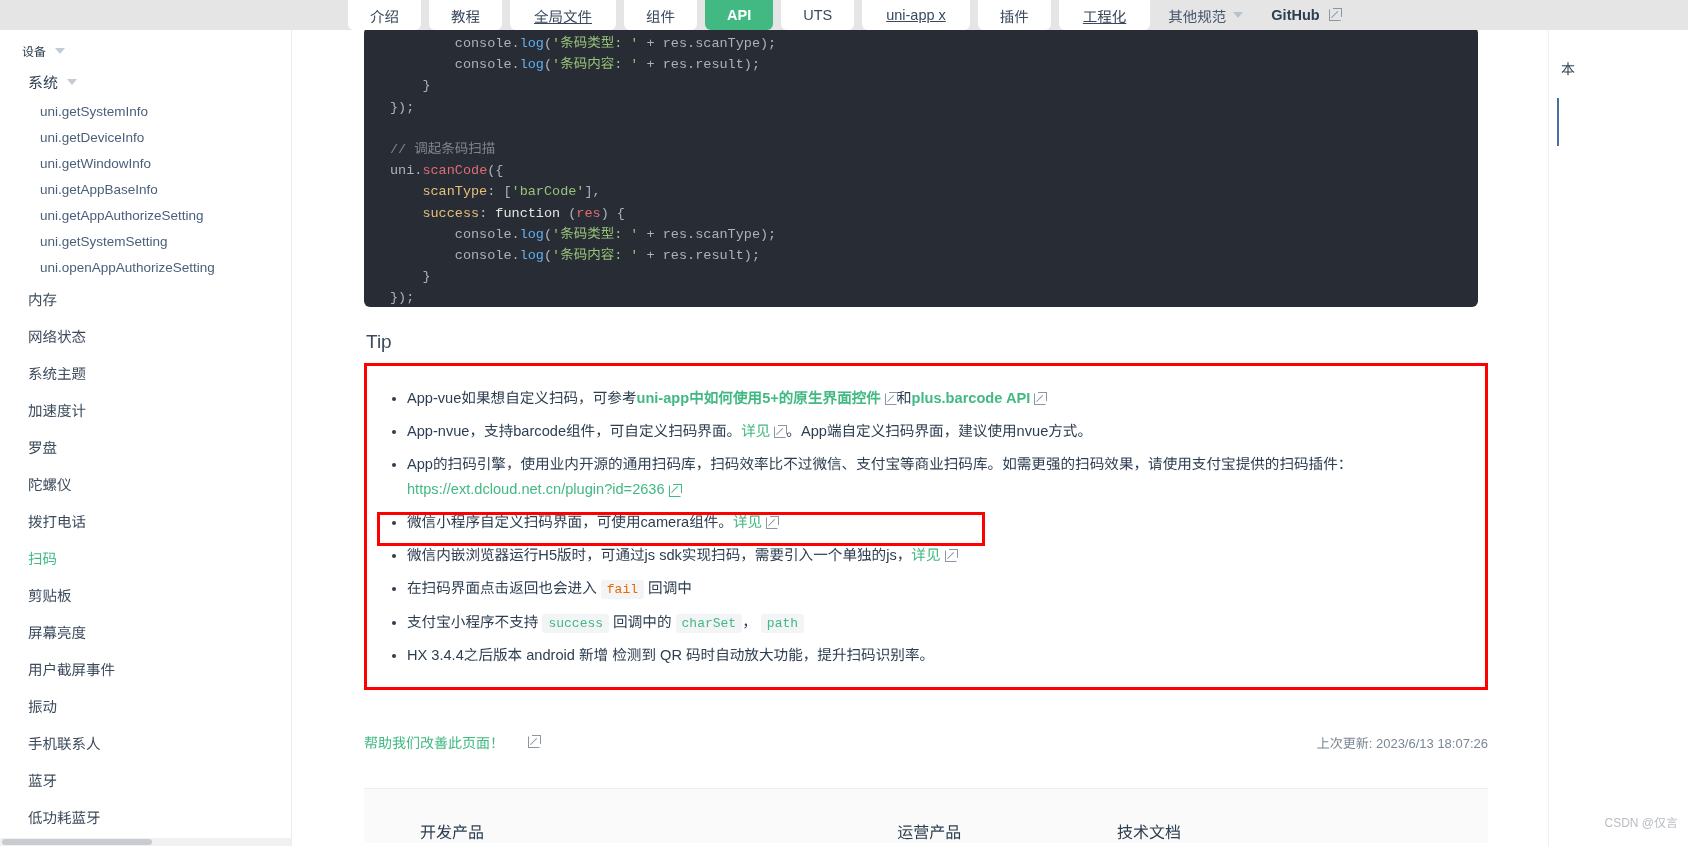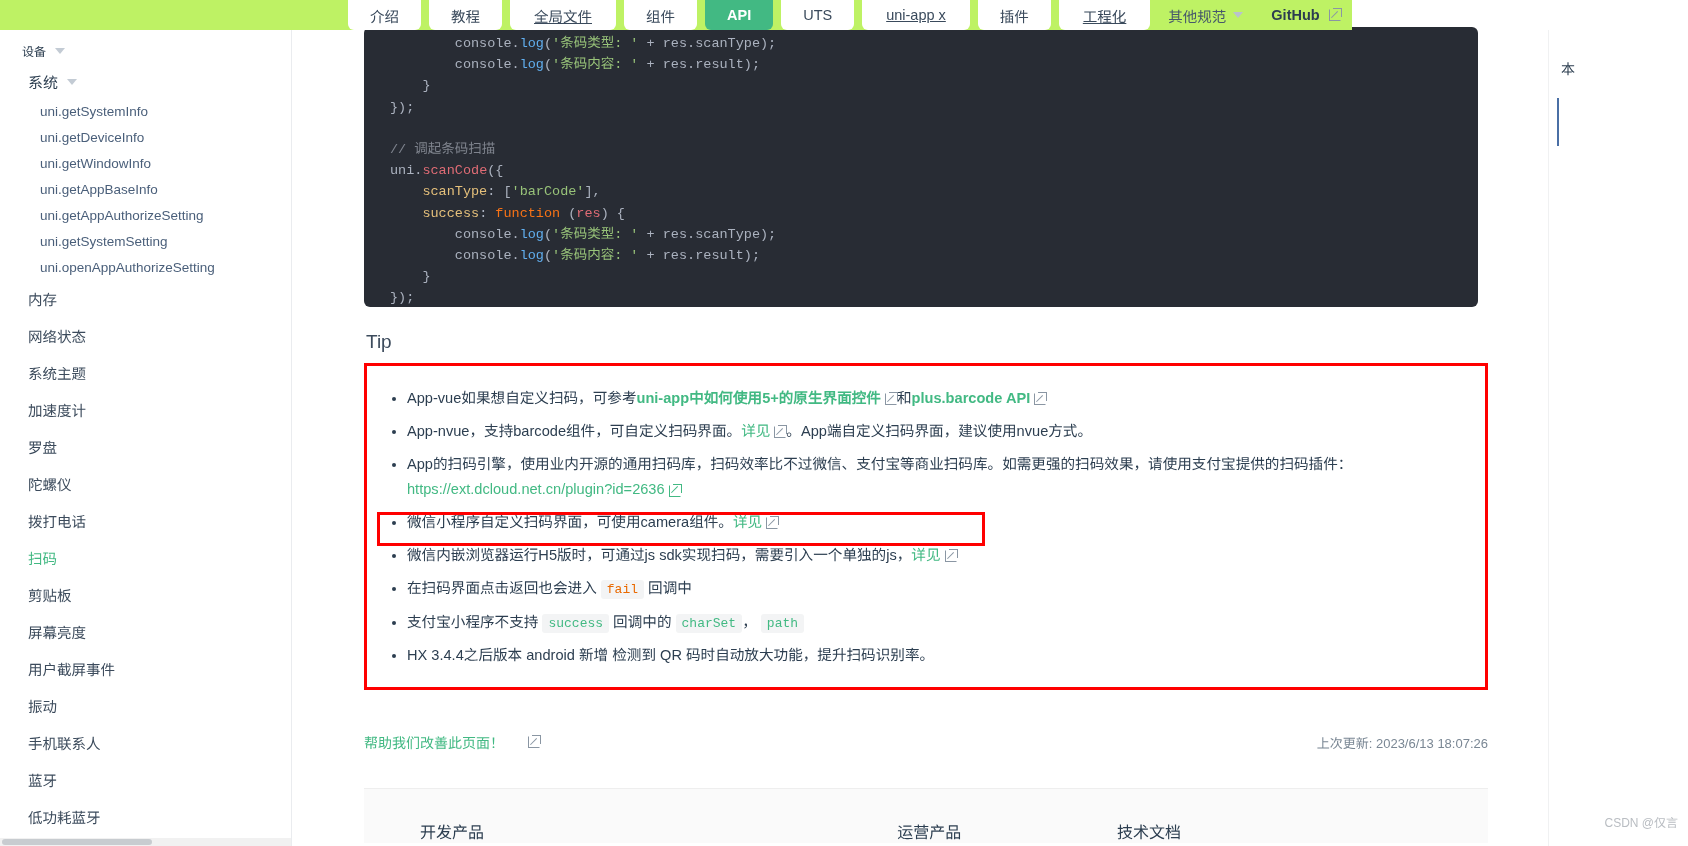--- a/index.html
+++ b/index.html
@@ -22,23 +22,23 @@
   .page {
     position: absolute;
     inset: 0;
     background: #ffffff;
   }
 
   
   .topnav {
     position: absolute;
     left: 0; top: 0;
-    width: 1352px;
+    width: 1688px;
     height: 30px;
-    background: #bef264;
+    background: #e5e5e5;
     display: flex;
     align-items: flex-start;
     z-index: 30;
   }
   .topnav-spacer { width: 348px; flex: 0 0 348px; }
   .nav-tabs {
     display: flex;
     align-items: flex-start;
     gap: 8px;
     height: 30px;
@@ -199,21 +199,21 @@
   .codeblock pre {
     margin: 0;
     padding: 6px 26px;
     font-family: "Liberation Mono", "DejaVu Sans Mono", monospace;
     font-size: 13.5px;
     line-height: 21.2px;
     color: #abb2bf;
     white-space: pre;
   }
   .c-fn   { color: #61afef; }
-  .c-key  { color: #f97316; text-align: right; }
+  .c-key  { color: #e5e5e5; text-align: right; }
   .c-str  { color: #98c379; }
   .c-prop { color: #e5c07b; }
   .c-var  { color: #e06c75; }
   .c-cmt  { color: #7f848e; }
   .c-pl   { color: #abb2bf; }
 
   
   .tip-label {
     font-size: 19px;
     color: #3c4b5c;

